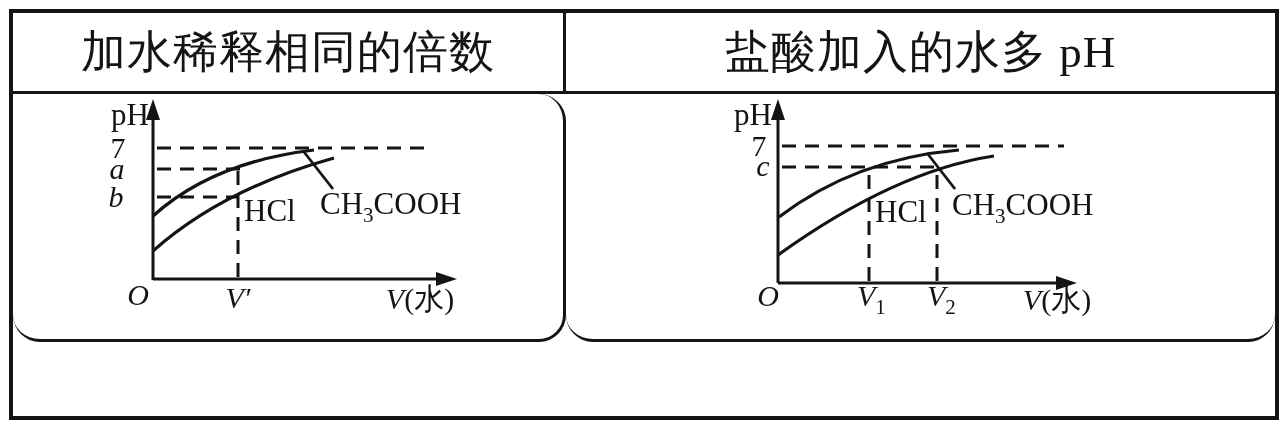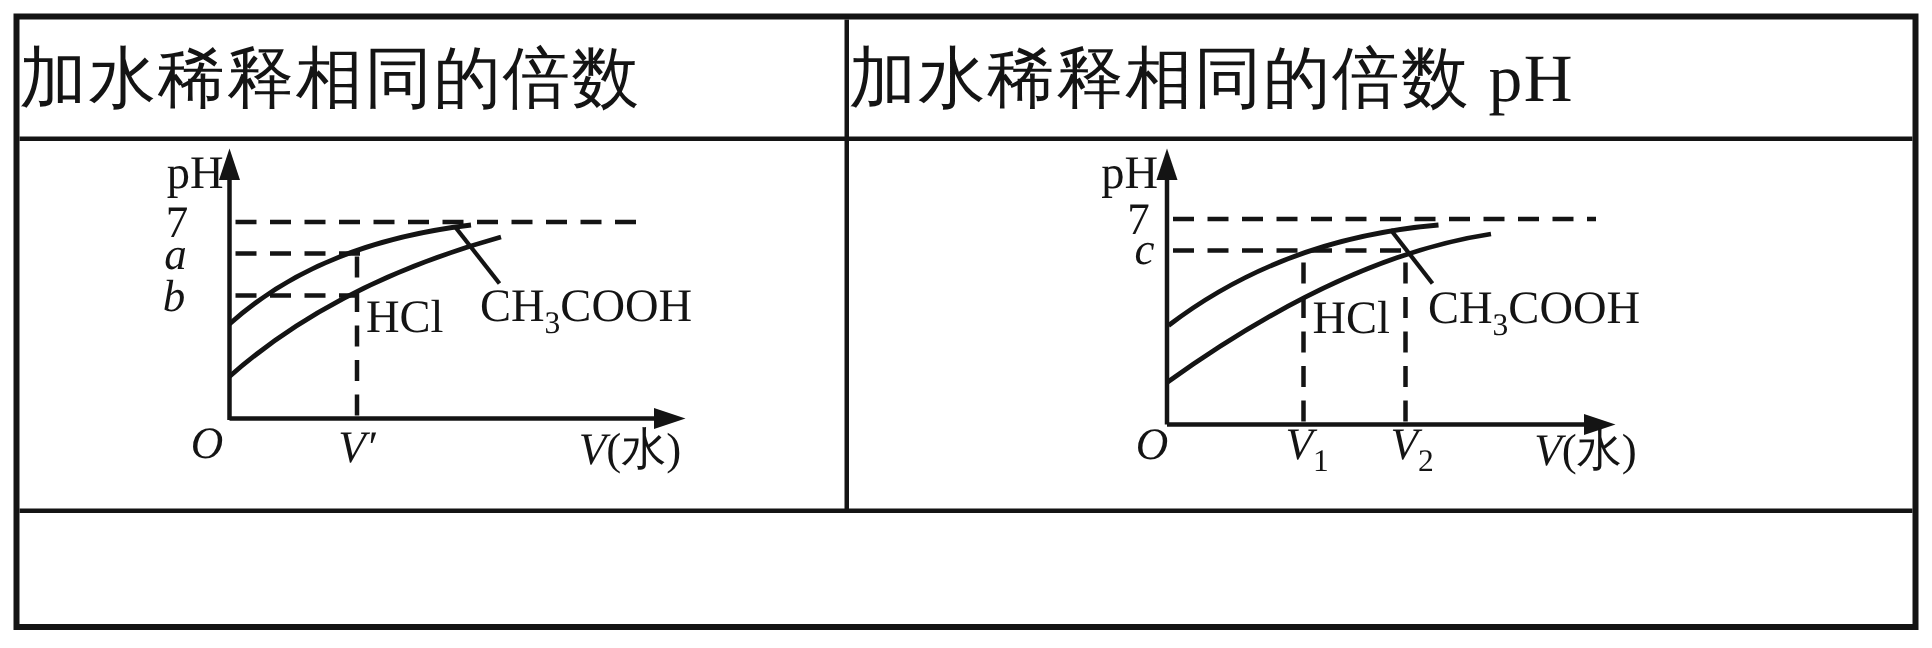--- a/index.html
+++ b/index.html
@@ -6,27 +6,27 @@
   .sheet{
     position:relative;width:1288px;height:432px;background:#ffffff;
     font-family:"Liberation Serif","DejaVu Serif",serif;color:#141414;
   }
   .grid-table{
     position:absolute;left:9px;top:9px;width:1270px;height:411px;
     border:4px solid #141414;box-sizing:border-box;
     display:grid;grid-template-columns:553px 1fr;grid-template-rows:81px 248px 1fr;
     background:#ffffff;
   }
-  .cell{box-sizing:border-box;display:flex;align-items:center;justify-content:flex-start;overflow:hidden;}
+  .cell{box-sizing:border-box;display:flex;align-items:center;justify-content:center;overflow:hidden;}
   .col-l{border-right:3px solid #141414;}
   .row-top,.row-mid{border-bottom:3px solid #141414;}
   .head-text,.foot-text{
     font-size:45px;line-height:1;letter-spacing:1px;white-space:nowrap;
   }
-  .chart-cell{align-items:flex-end;justify-content:flex-start;}
+  .chart-cell{align-items:flex-end;justify-content:flex-start;border-radius:27px;}
   svg{display:block;}
   svg text{fill:#141414;font-family:"Liberation Serif","DejaVu Serif",serif;}
   .ax{stroke:#141414;stroke-width:3;fill:none;}
   .curve{stroke:#141414;stroke-width:3.2;fill:none;}
   .dash{stroke:#141414;stroke-width:3;fill:none;stroke-dasharray:14 9;}
   .leader{stroke:#141414;stroke-width:2.8;fill:none;}
   .arrow{fill:#141414;stroke:none;}
   .t31{font-size:31px;}
   .t30{font-size:30px;}
   .sub{font-size:21px;}
@@ -35,21 +35,21 @@
 </head>
 <body>
 
 <div class="sheet">
   <div class="grid-table">
 
     <div class="cell col-l row-top">
       <span class="head-text">加水稀释相同的倍数</span>
     </div>
     <div class="cell row-top">
-      <span class="head-text">加水稀释相同的倍数 pH</span>
+      <span class="head-text">盐酸加入的水多 pH</span>
     </div>
 
     <div class="cell col-l row-mid chart-cell">
       <svg width="550" height="245" viewBox="0 0 550 245">
 
         <line class="ax" x1="140" y1="186" x2="140" y2="18"></line>
         <polygon class="arrow" points="140,5 133,26 147,26"></polygon>
         <line class="ax" x1="140" y1="185" x2="428" y2="185"></line>
         <polygon class="arrow" points="444,185 423,178 423,192"></polygon>
 

